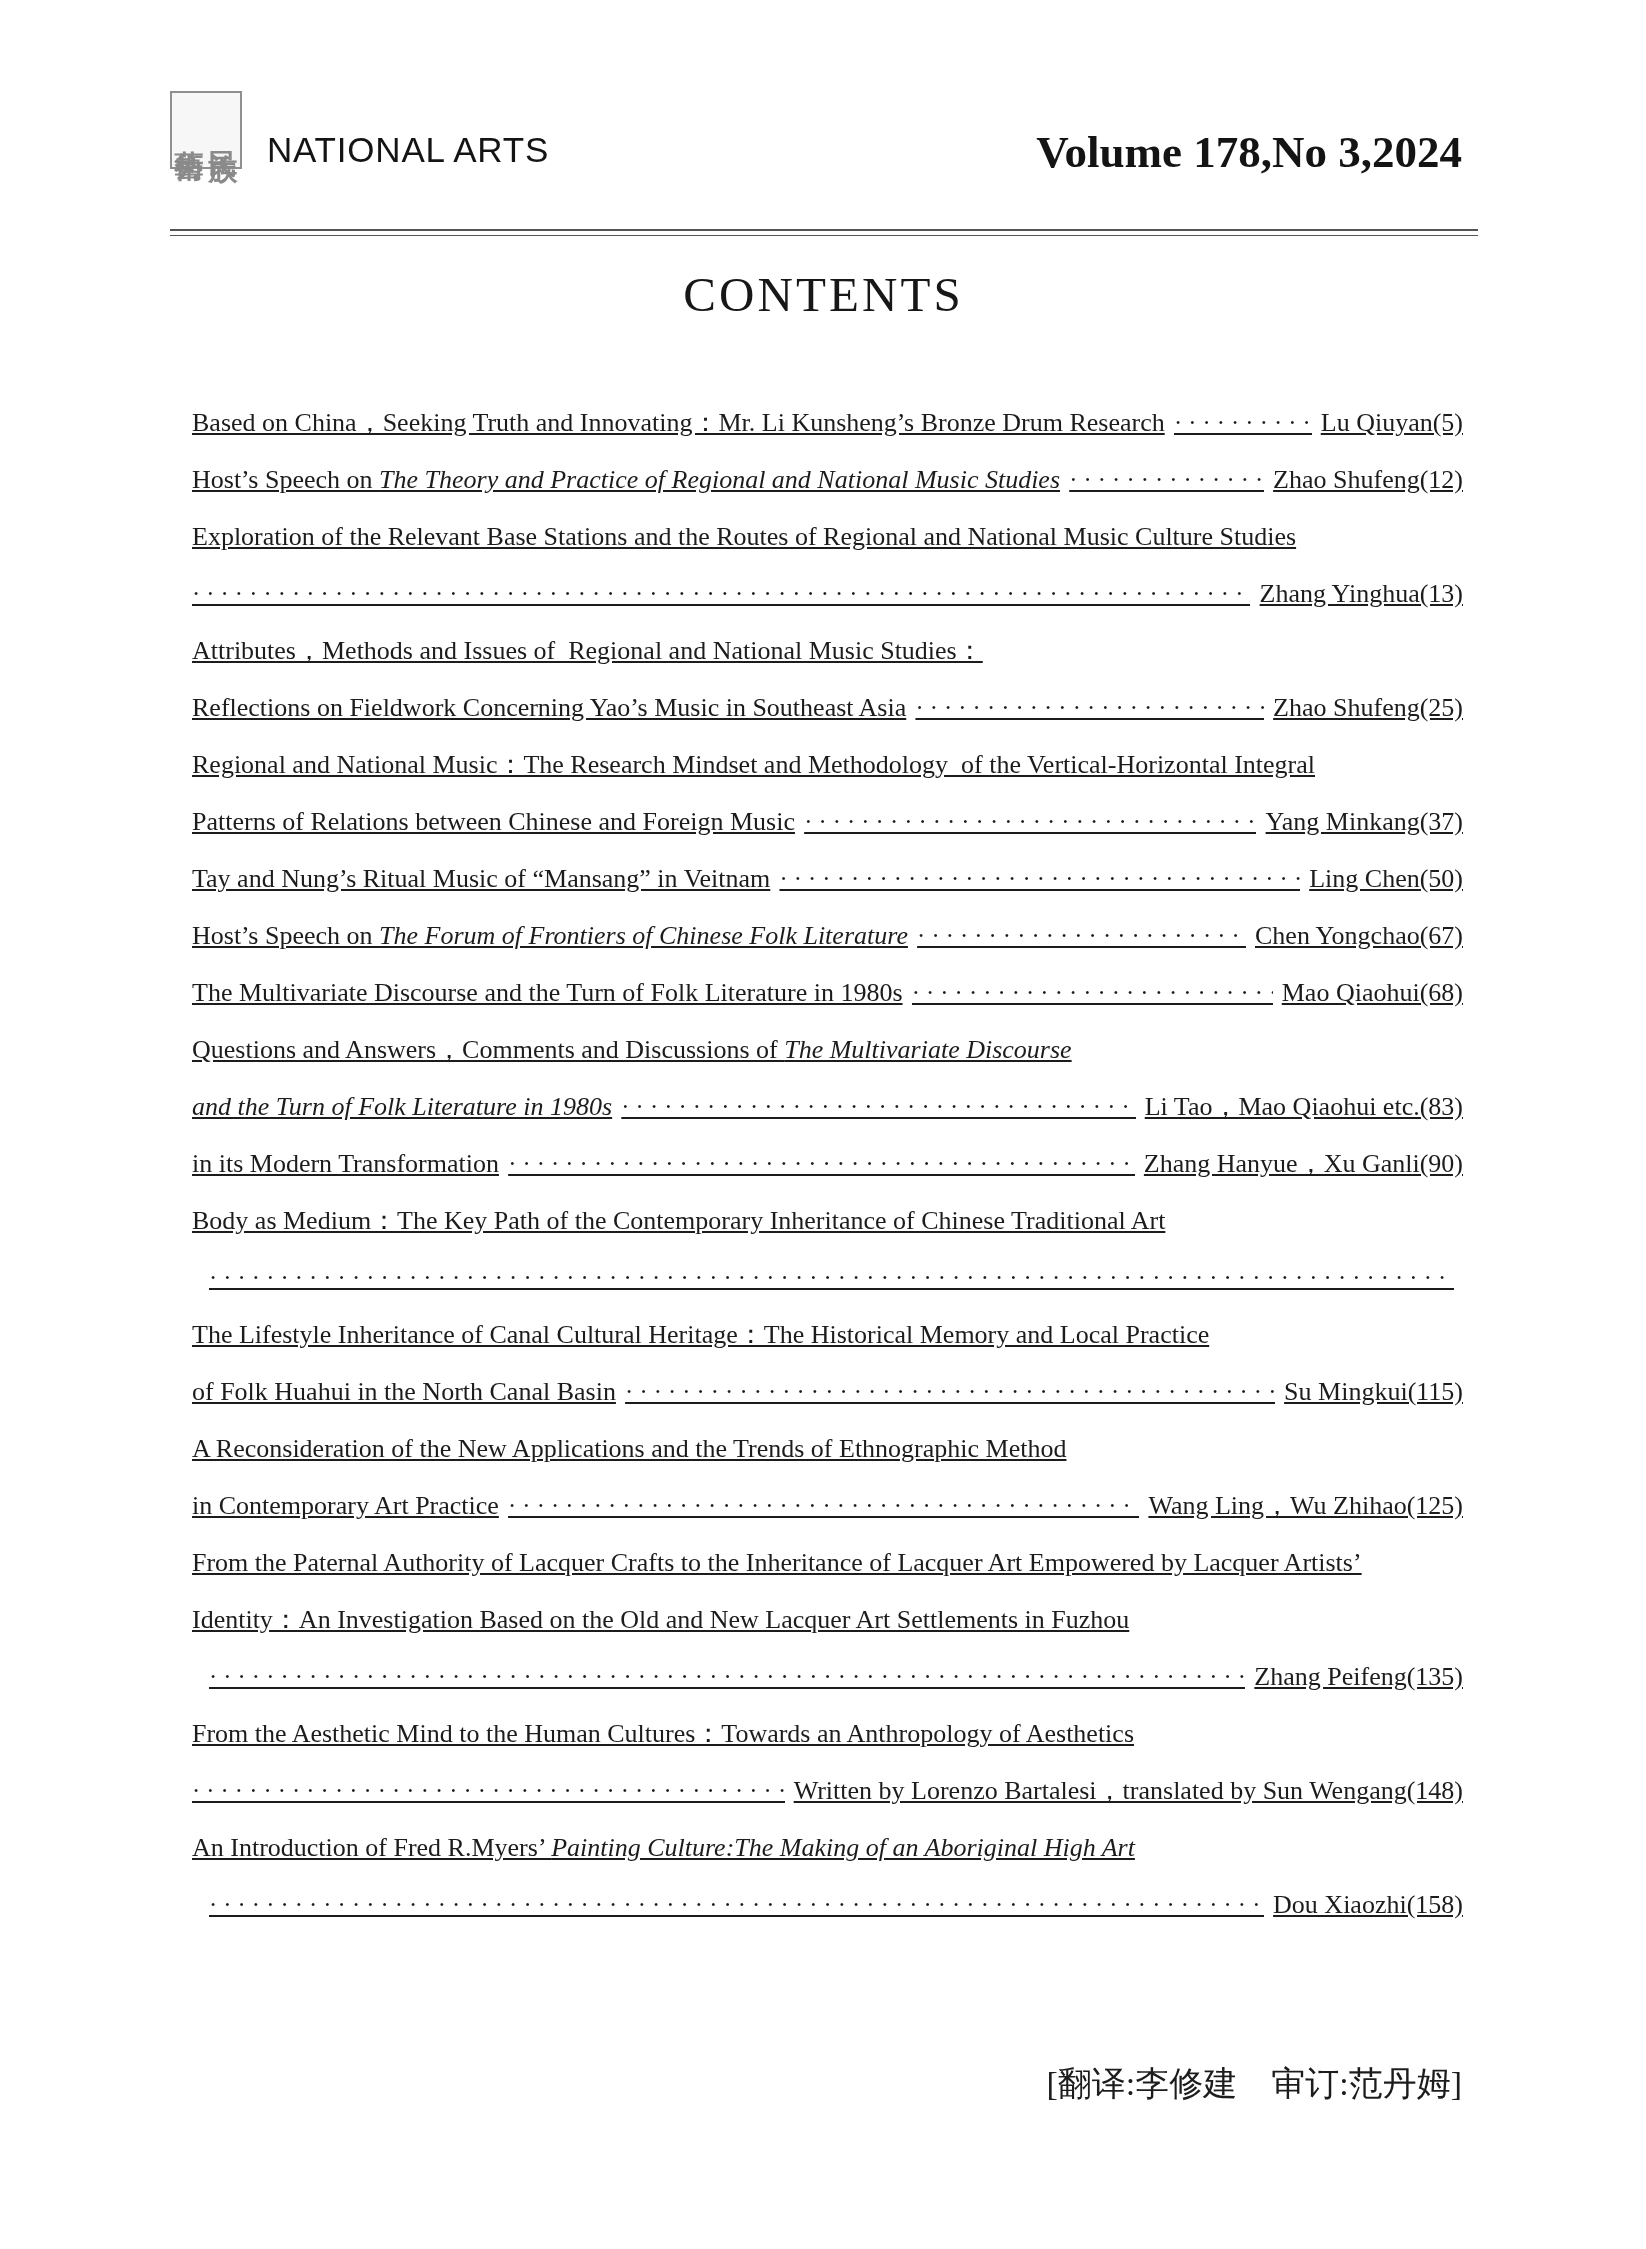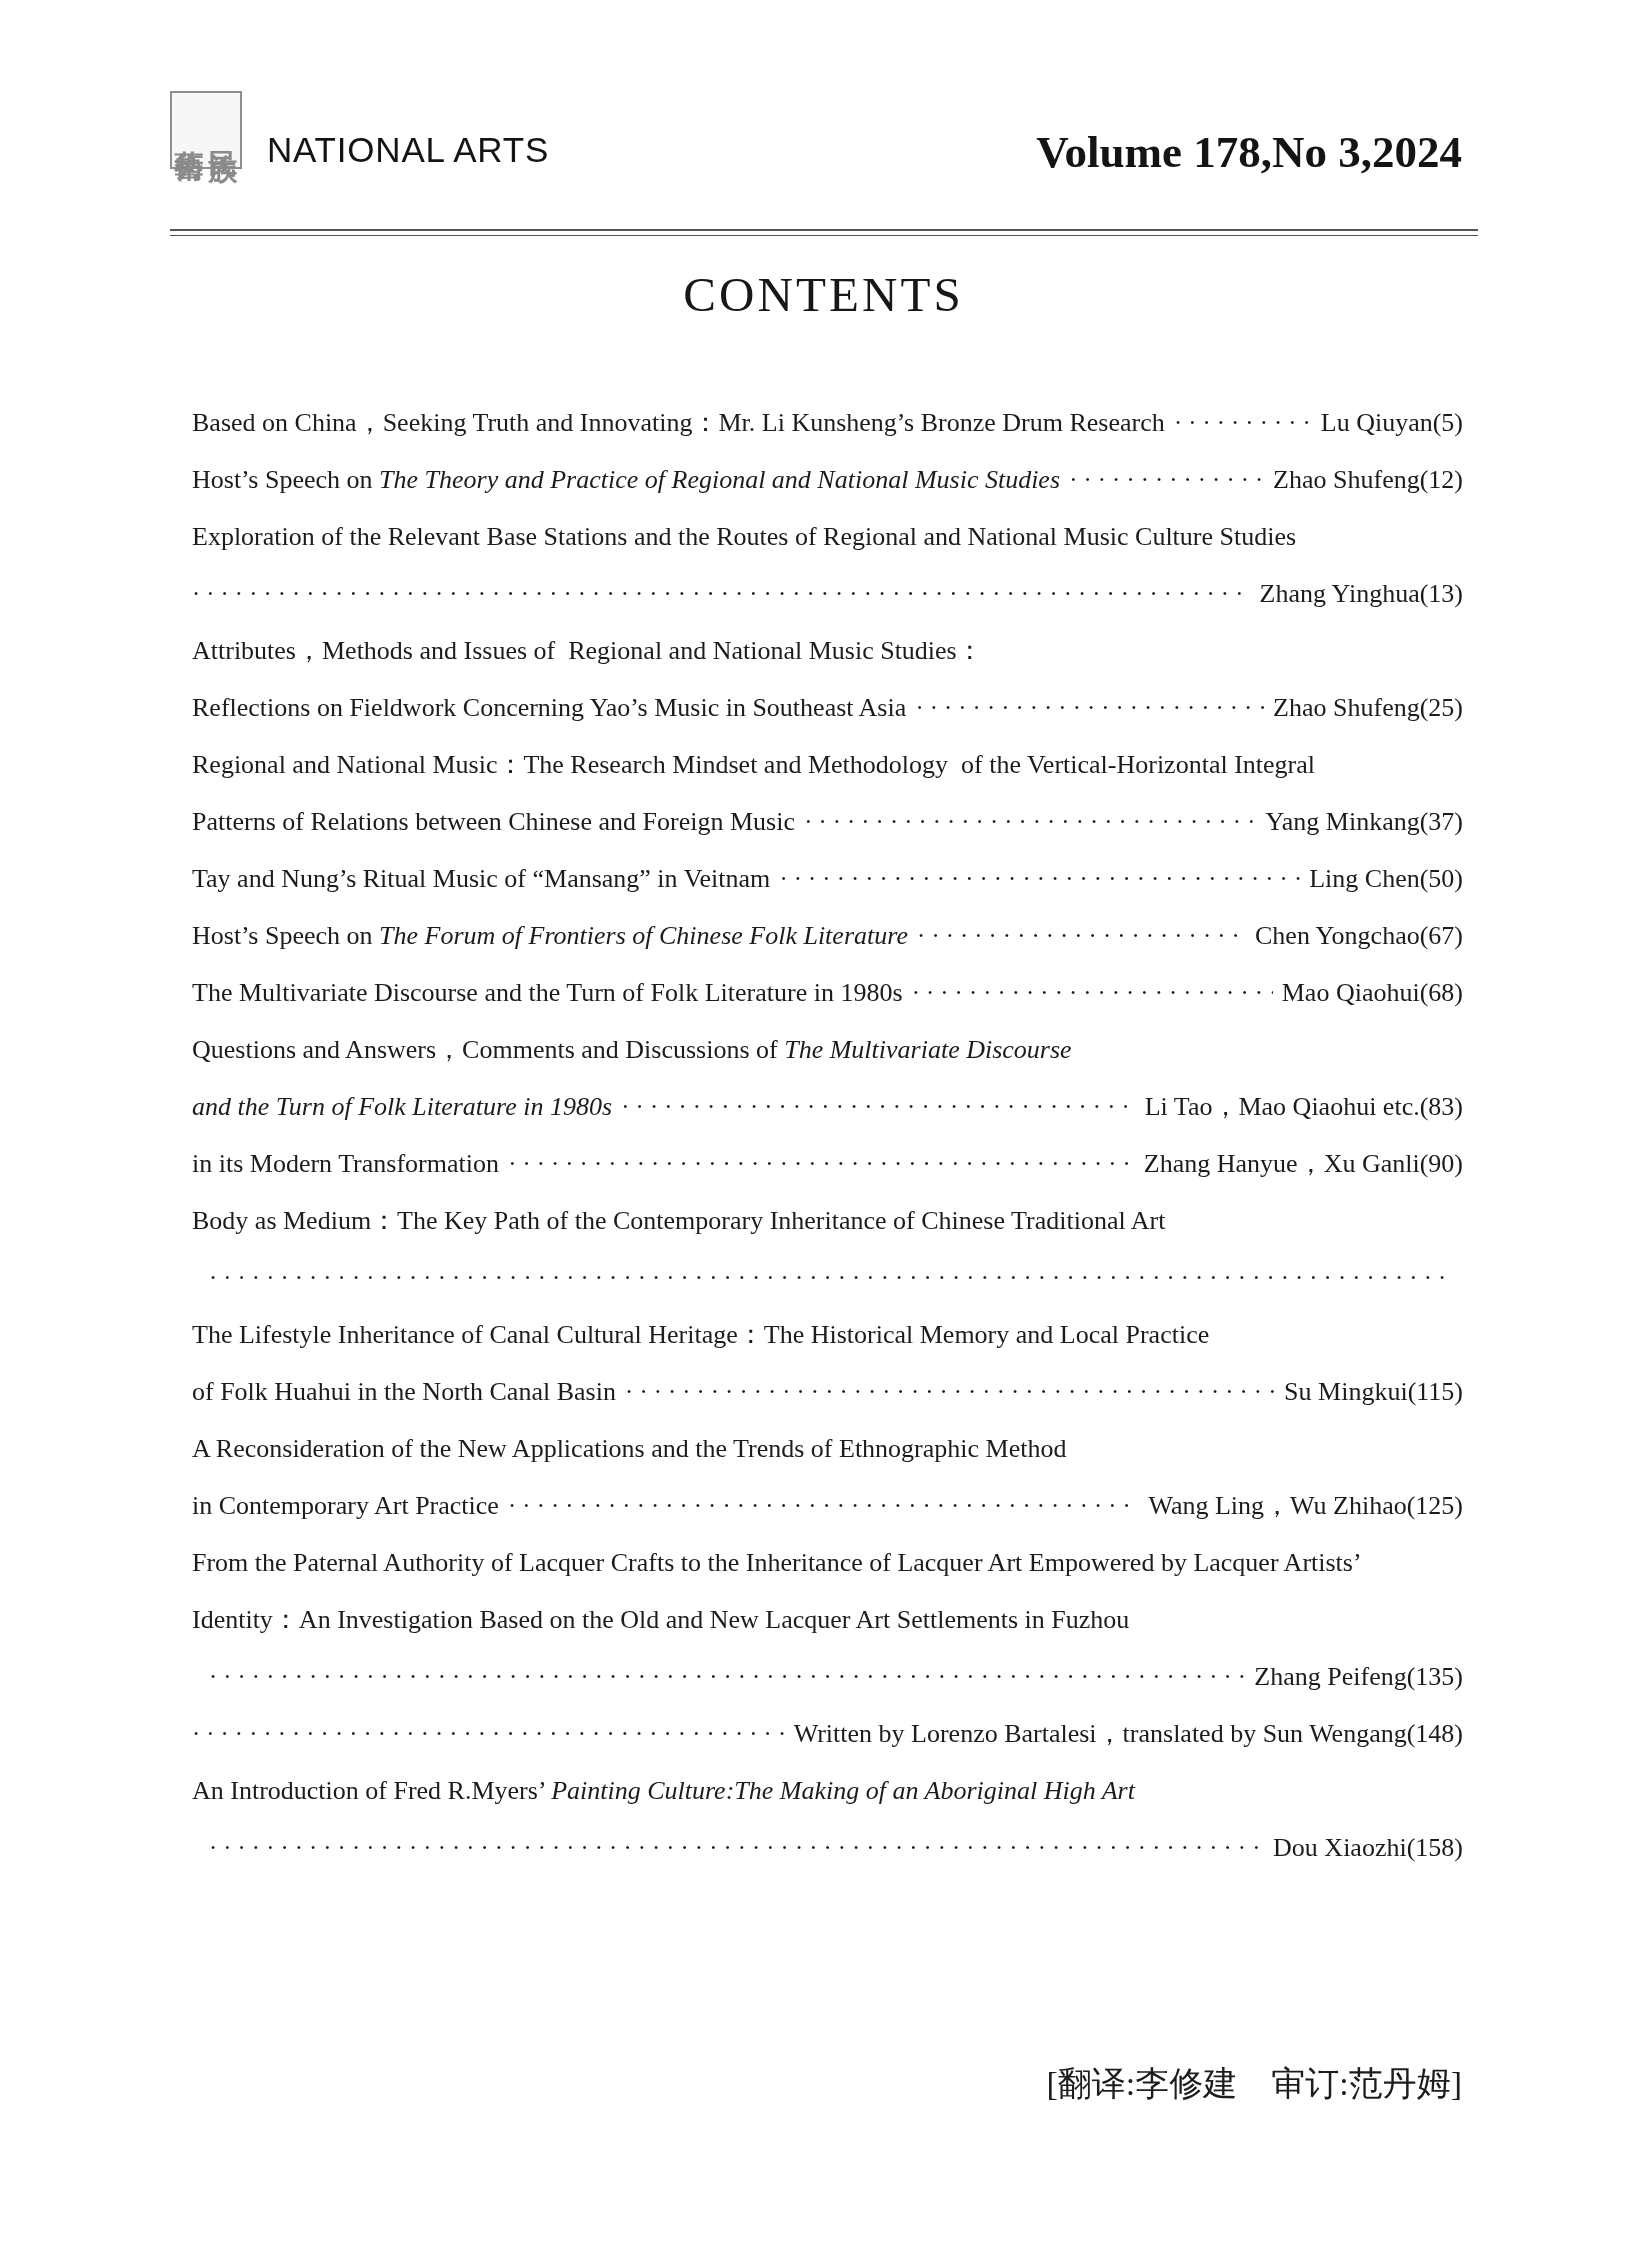--- a/index.html
+++ b/index.html
@@ -47,20 +47,21 @@
   .contents-title{
     position:absolute;top:266px;left:0;width:100%;
     text-align:center;
     font-size:49px;letter-spacing:3.1px;
     color:#171717;
   }
   
   .toc{
     position:absolute;left:192px;top:394px;width:1271px;
     font-size:26px;
+    text-decoration:underline;
   }
   .toc-line{
     display:flex;align-items:baseline;
     line-height:57px;height:57px;
     white-space:pre;
   }
   .toc-line.indent{padding-left:17px;}
   .seg{white-space:pre;}
   .seg-italic{font-style:italic;}
   .leader{
@@ -114,20 +115,21 @@
       <div class="toc-line"><span class="seg">in its Modern Transformation</span><span class="leader">········································································································································································································</span><span class="author">Zhang Hanyue，Xu Ganli(90)</span></div>
       <div class="toc-line"><span class="seg">Body as Medium：The Key Path of the Contemporary Inheritance of Chinese Traditional Art</span></div>
       <div class="toc-line indent"><span class="leader">········································································································································································································</span></div>
       <div class="toc-line"><span class="seg">The Lifestyle Inheritance of Canal Cultural Heritage：The Historical Memory and Local Practice</span></div>
       <div class="toc-line"><span class="seg">of Folk Huahui in the North Canal Basin</span><span class="leader">········································································································································································································</span><span class="author">Su Mingkui(115)</span></div>
       <div class="toc-line"><span class="seg">A Reconsideration of the New Applications and the Trends of Ethnographic Method</span></div>
       <div class="toc-line"><span class="seg">in Contemporary Art Practice</span><span class="leader">········································································································································································································</span><span class="author">Wang Ling，Wu Zhihao(125)</span></div>
       <div class="toc-line"><span class="seg">From the Paternal Authority of Lacquer Crafts to the Inheritance of Lacquer Art Empowered by Lacquer Artists’</span></div>
       <div class="toc-line"><span class="seg">Identity：An Investigation Based on the Old and New Lacquer Art Settlements in Fuzhou</span></div>
       <div class="toc-line indent"><span class="leader">········································································································································································································</span><span class="author">Zhang Peifeng(135)</span></div>
+      <div class="toc-line"><span class="seg">From the Aesthetic Mind to the Human Cultures：Towards an Anthropology of Aesthetics</span></div>
       <div class="toc-line"><span class="leader">········································································································································································································</span><span class="author">Written by Lorenzo Bartalesi，translated by Sun Wengang(148)</span></div>
       <div class="toc-line"><span class="seg">An Introduction of Fred R.Myers’ </span><span class="seg seg-italic">Painting Culture:The Making of an Aboriginal High Art</span></div>
       <div class="toc-line indent"><span class="leader">········································································································································································································</span><span class="author">Dou Xiaozhi(158)</span></div>
     </div>
 
   <div class="footer-note">[翻译:李修建　审订:范丹姆]</div>
 
 </div>
 
 

